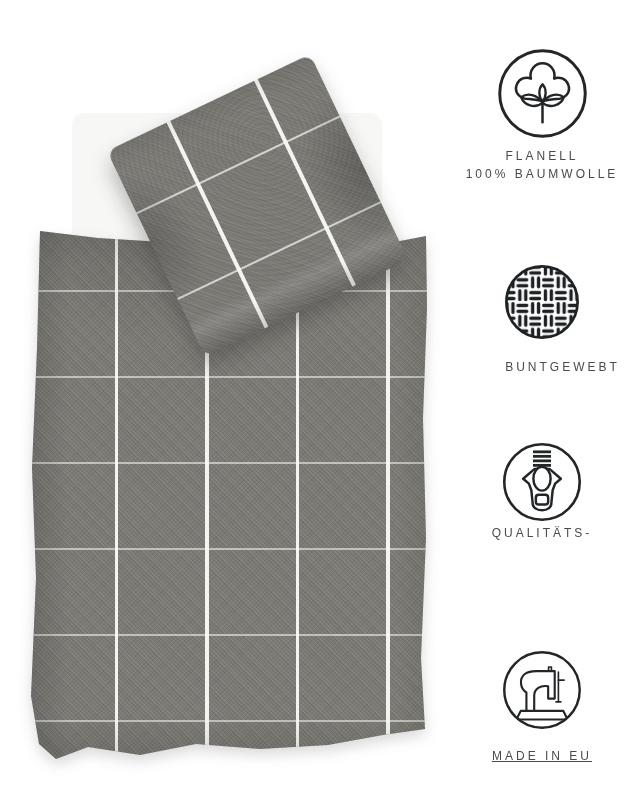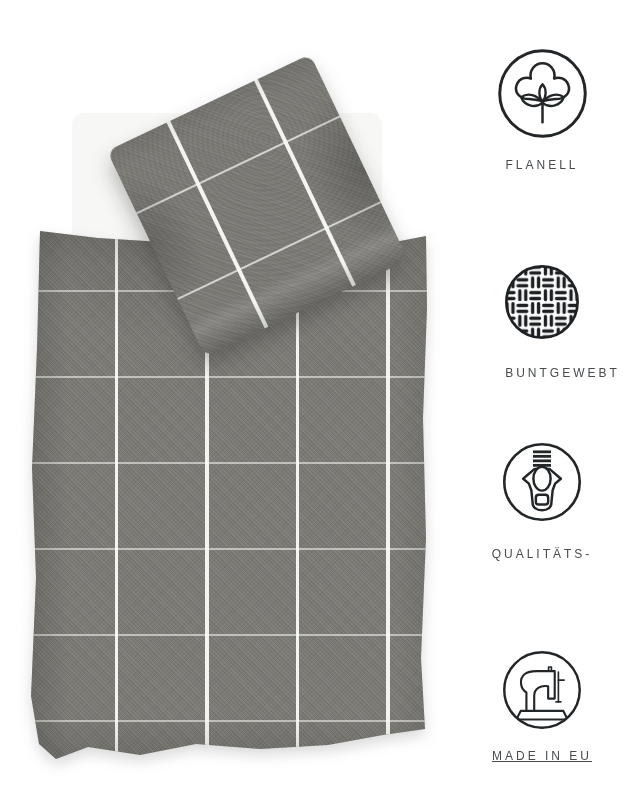--- a/index.html
+++ b/index.html
@@ -111,23 +111,23 @@
   .feature-3 svg { width: 82px; height: 82px; }
   .feature-4 svg { width: 82px; height: 82px; }
   .caption {
     text-align: center;
     color: #474b4e;
     font-size: 12px;
     letter-spacing: 3px;
     line-height: 18px;
     white-space: nowrap;
   }
-  .feature-1 .caption { margin-top: 16px; }
-  .feature-2 .caption { margin-top: 22px; padding-left: 41px; }
-  .feature-3 .caption { margin-top: 22px; }
+  .feature-1 .caption { margin-top: 7px; }
+  .feature-2 .caption { margin-top: 16px; padding-left: 41px; }
+  .feature-3 .caption { margin-top: 1px; }
   .feature-4 .caption { margin-top: 16px; text-decoration: underline; }
 </style>
 </head>
 <body>
 
 <div class="stage">
 
   <div class="photo">
     <div class="sheet"></div>
     <div class="duvet-wrap">
@@ -144,20 +144,21 @@
     <svg viewBox="0 0 100 100" fill="none" stroke="#232628" stroke-width="3" stroke-linecap="round" stroke-linejoin="round" aria-label="cotton-flower-icon">
       <circle cx="50" cy="50" r="46" stroke-width="3.2"></circle>
       <path stroke-width="2.7" d="M35.5,56 C25,56 19,48 22.5,40 C25,34 32,31.5 37.5,34 C35.5,25 42,17.5 50,17.5 C58,17.5 64.5,25 62.5,34 C68,31.5 75,34 77.5,40 C81,48 75,56 64.5,56 C60,56.5 55,57.2 50,58 C45,57.2 40,56.5 35.5,56 Z"></path>
       <path stroke-width="2.5" d="M50,60 C44,51 34,49 27,54 C30,63 42,66.5 50,60 Z"></path>
       <path stroke-width="2.5" d="M50,60 C56,51 66,49 73,54 C70,63 58,66.5 50,60 Z"></path>
       <path stroke-width="2.5" d="M50,59 C45.5,53 45.5,45 50,40 C54.5,45 54.5,53 50,59 Z"></path>
       <path stroke-width="2.7" d="M50,60 L50,81"></path>
     </svg>
     <div class="caption">
       <div>FLANELL</div>
+      <div>100% BAUMWOLLE</div>
     </div>
   </div>
 
   <div class="feature feature-2">
     <svg viewBox="0 0 100 100" aria-label="fabric-weave-icon">
       <defs>
         <pattern id="wv" width="32" height="32" patternUnits="userSpaceOnUse" patternTransform="translate(2 2)">
           <g fill="#1f2224">
             <rect x="0" y="2.2" width="15" height="4.2" rx="2"></rect>
             <rect x="0" y="9.6" width="15" height="4.2" rx="2"></rect>

